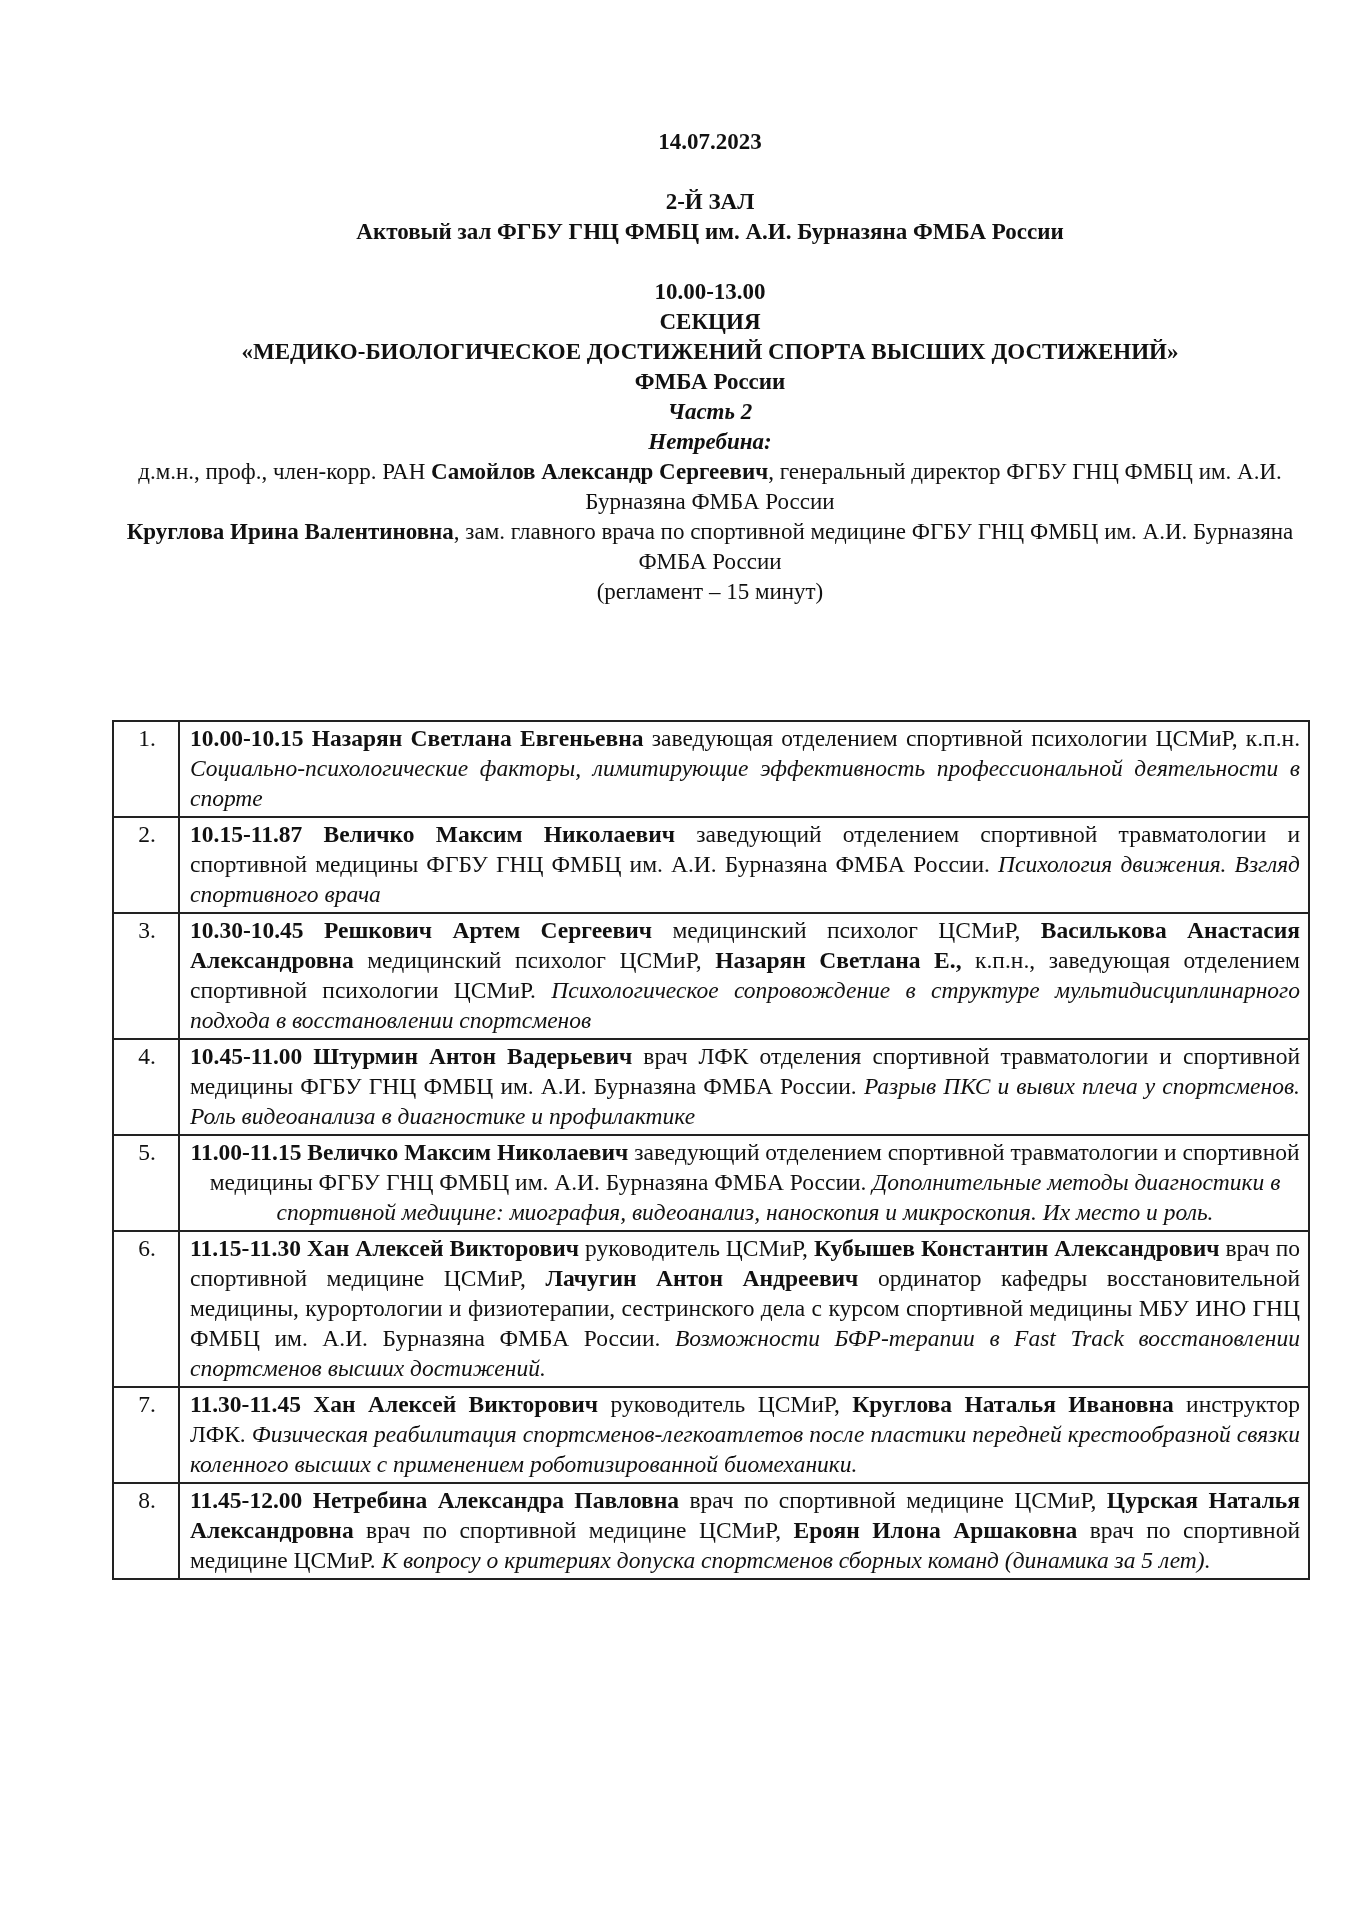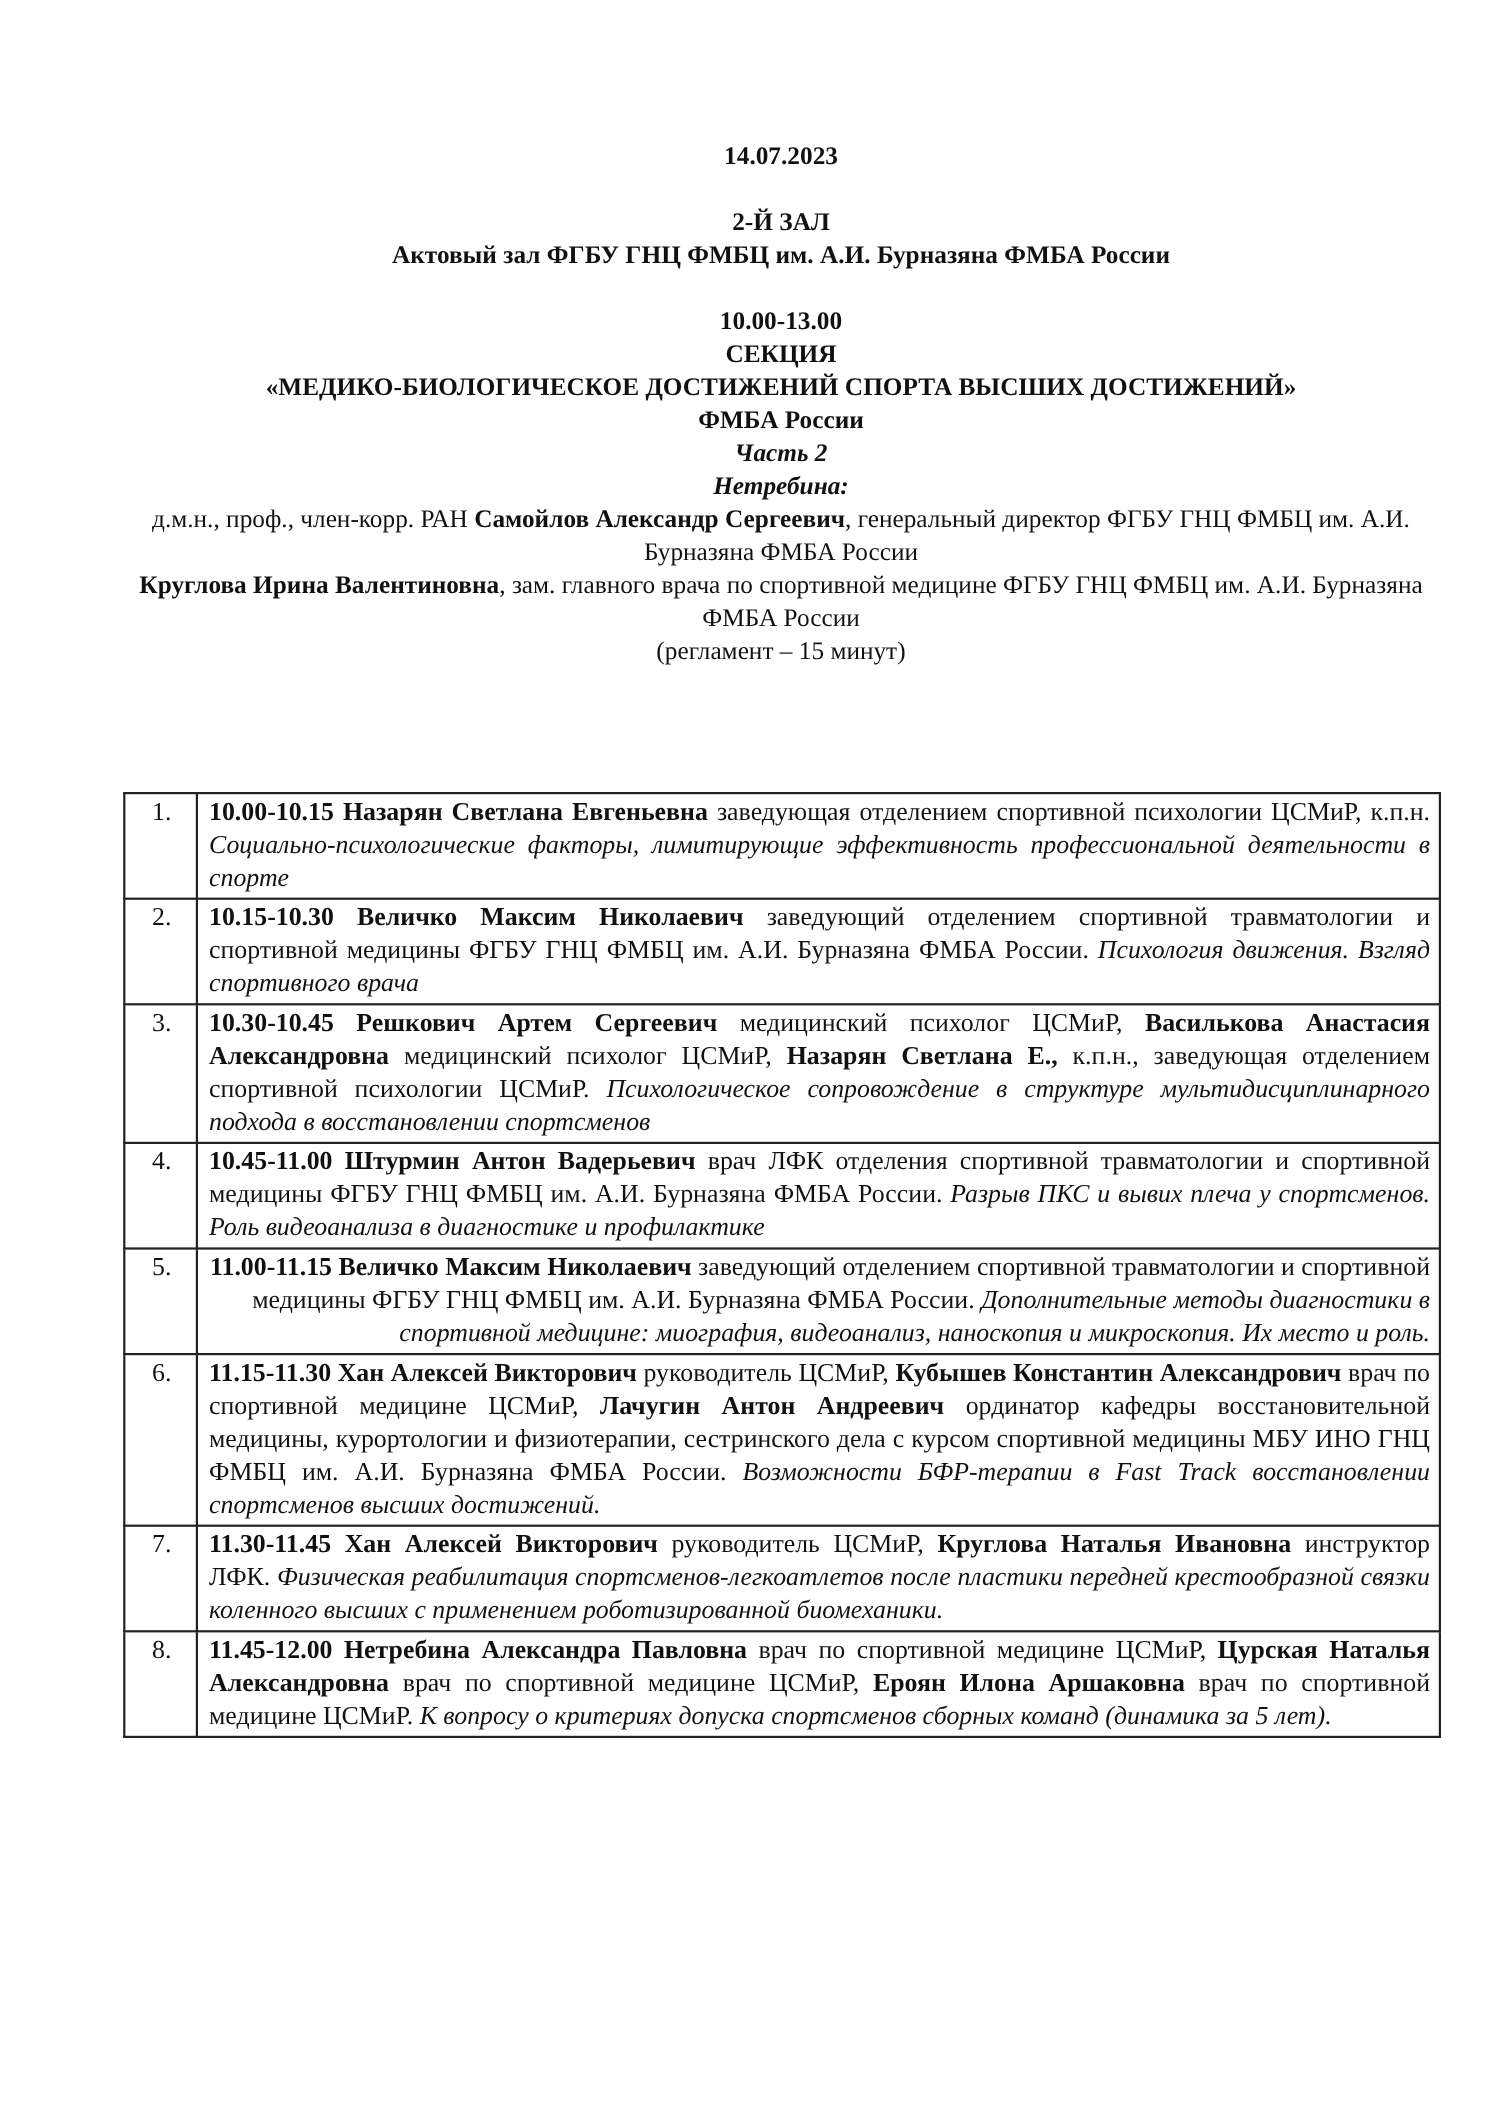--- a/index.html
+++ b/index.html
@@ -16,21 +16,21 @@
   .gap { height: 30px; }
   table.program {
     position: absolute; left: 112px; top: 720px; width: 1198px;
     border-collapse: collapse; font-size: 23.5px; line-height: 30px;
   }
   table.program td {
     border: 2px solid #222; vertical-align: top; padding: 1px 8px 3px 10px;
   }
   td.num { width: 46px; text-align: center; padding-left: 4px; padding-right: 4px; }
   td.content { text-align: justify; }
-  td.content.left { text-align: right; }
+  td.content.left { text-align: center; }
   .bold { font-weight: bold; }
   .ital { font-style: italic; }
 </style>
 </head>
 <body>
 
 <div class="header">
   <div class="b">14.07.2023</div>
   <div class="gap"></div>
   <div class="b">2-Й ЗАЛ</div>
@@ -50,21 +50,21 @@
 </div>
 
 <table class="program">
   <tbody id="program-body">
       <tr>
         <td class="num">1.</td>
         <td class="content"><span class="bold">10.00-10.15 Назарян Светлана Евгеньевна</span><span> заведующая отделением спортивной психологии ЦСМиР, к.п.н. </span><span class="ital">Социально-психологические факторы, лимитирующие эффективность профессиональной деятельности в спорте</span></td>
       </tr>
       <tr>
         <td class="num">2.</td>
-        <td class="content"><span class="bold">10.15-10.30 Величко Максим Николаевич</span><span> заведующий отделением спортивной травматологии и спортивной медицины ФГБУ ГНЦ ФМБЦ им. А.И. Бурназяна ФМБА России. </span><span class="ital">Психология движения. Взгляд спортивного врача</span></td>
+        <td class="content"><span class="bold">10.15-11.87 Величко Максим Николаевич</span><span> заведующий отделением спортивной травматологии и спортивной медицины ФГБУ ГНЦ ФМБЦ им. А.И. Бурназяна ФМБА России. </span><span class="ital">Психология движения. Взгляд спортивного врача</span></td>
       </tr>
       <tr>
         <td class="num">3.</td>
         <td class="content"><span class="bold">10.30-10.45 Решкович Артем Сергеевич</span><span> медицинский психолог ЦСМиР, </span><span class="bold">Василькова Анастасия Александровна</span><span> медицинский психолог ЦСМиР, </span><span class="bold">Назарян Светлана Е.,</span><span>  к.п.н., заведующая отделением спортивной психологии ЦСМиР. </span><span class="ital">Психологическое сопровождение в структуре мультидисциплинарного подхода в восстановлении спортсменов</span></td>
       </tr>
       <tr>
         <td class="num">4.</td>
         <td class="content"><span class="bold">10.45-11.00 Штурмин Антон Вадерьевич</span><span> врач ЛФК отделения спортивной травматологии и спортивной медицины ФГБУ ГНЦ ФМБЦ им. А.И. Бурназяна ФМБА России. </span><span class="ital">Разрыв ПКС и вывих плеча у спортсменов. Роль видеоанализа в диагностике и профилактике</span></td>
       </tr>
       <tr>

